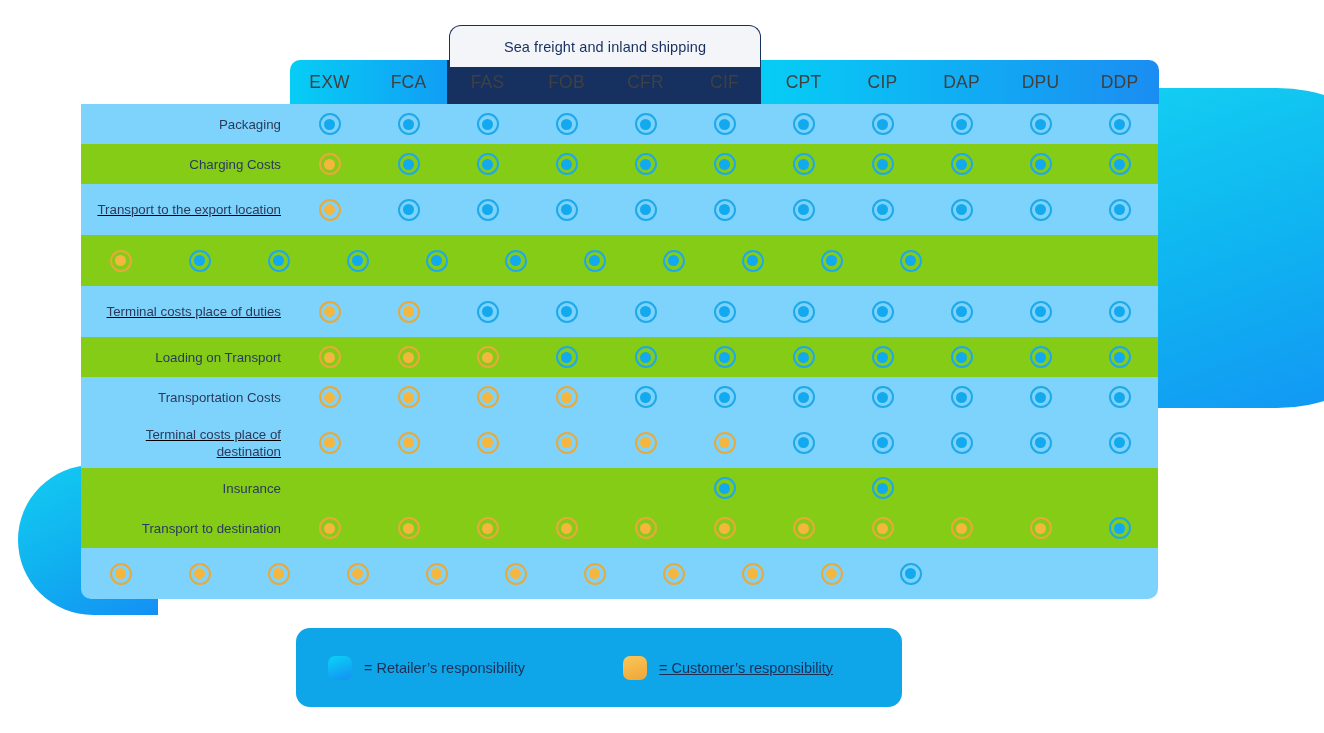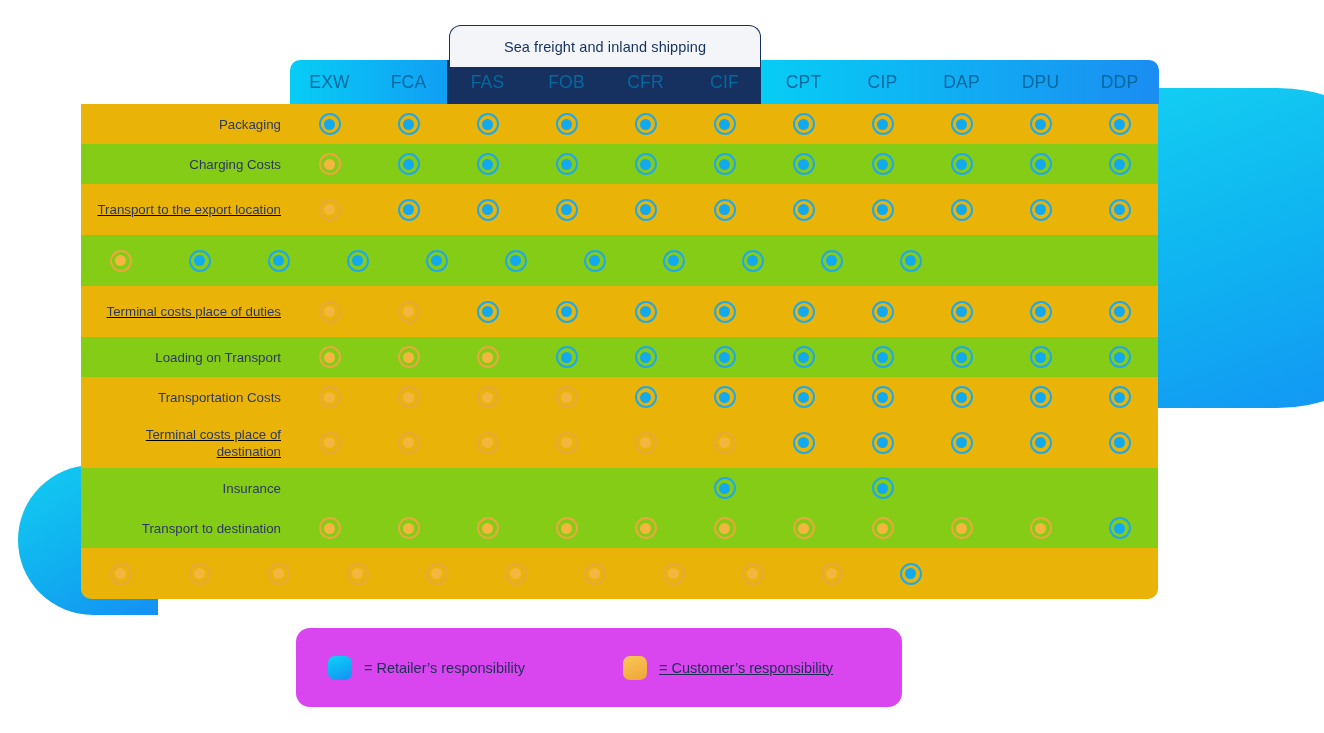--- a/index.html
+++ b/index.html
@@ -67,32 +67,32 @@
   }
   #hdr-seg-c {
     left: 471px; right: 0;
     background: linear-gradient(90deg, #06cdf5 0%, #1b8df2 100%);
     border-radius: 0 10px 0 0;
   }
   .hdr-cell {
     position: relative; z-index: 2;
     width: 79px; flex: 0 0 79px;
     display: flex; align-items: center; justify-content: center;
-    color: #0369a1; font-size: 17.5px; letter-spacing: .2px;
+    color: #404040; font-size: 17.5px; letter-spacing: .2px;
   }
 
   
   #body-rows { position: relative; }
   .row {
     display: flex;
     align-items: center;
     min-height: 40px;
     background: #84cc16;
   }
-  .row.alt { background: #eab308; }
+  .row.alt { background: #7dd3fc; }
   .row:last-child { border-radius: 0 0 10px 10px; }
   .row.tall { min-height: 51px; text-decoration: underline; }
 
   .row-label {
     width: 209px; flex: 0 0 209px;
     text-align: right;
     padding-right: 9px;
     font-size: 13.3px;
     line-height: 17px;
     color: #2b3a5c;
@@ -122,21 +122,21 @@
   .marker.orange { border-color: #e8a93c; }
   .marker.orange i { background: #f5b63f; }
   .marker.none { border-color: transparent; }
   .marker.none i { background: transparent; }
 
   
   #legend {
     position: absolute; z-index: 3;
     left: 296px; top: 628px;
     width: 606px; height: 79px;
-    background: #d946ef;
+    background: #0ea5e9;
     border-radius: 14px;
     display: flex; align-items: center; text-align: right;
   }
   .legend-item {
     display: flex; align-items: center;
     font-size: 14.5px; color: #1d2f55;
   }
   #legend-item-retailer { margin-left: 32px; }
   #legend-item-customer { margin-left: 98px; text-decoration: underline; }
   .swatch {

